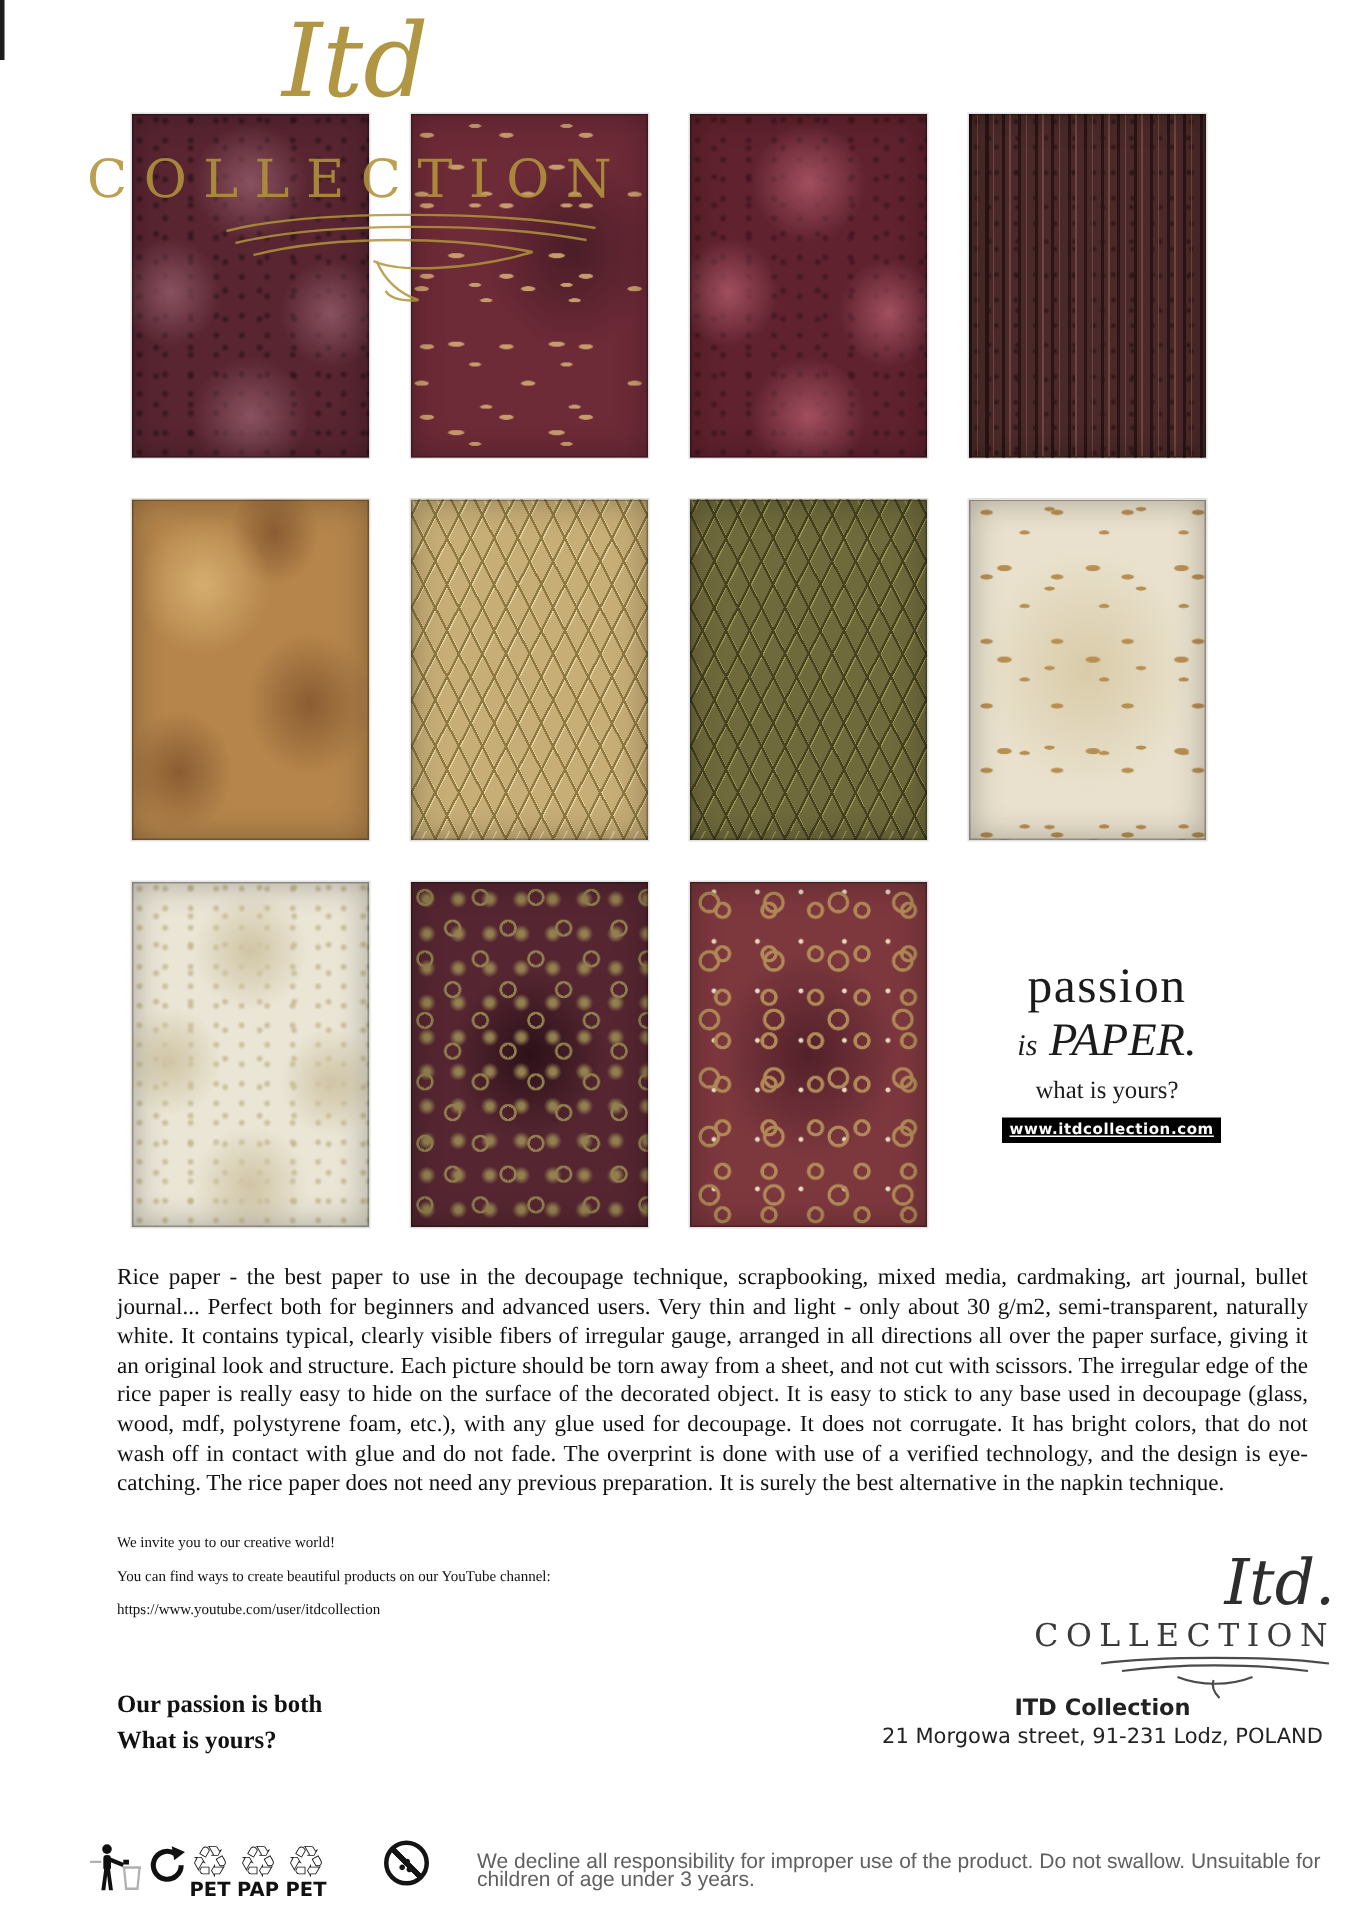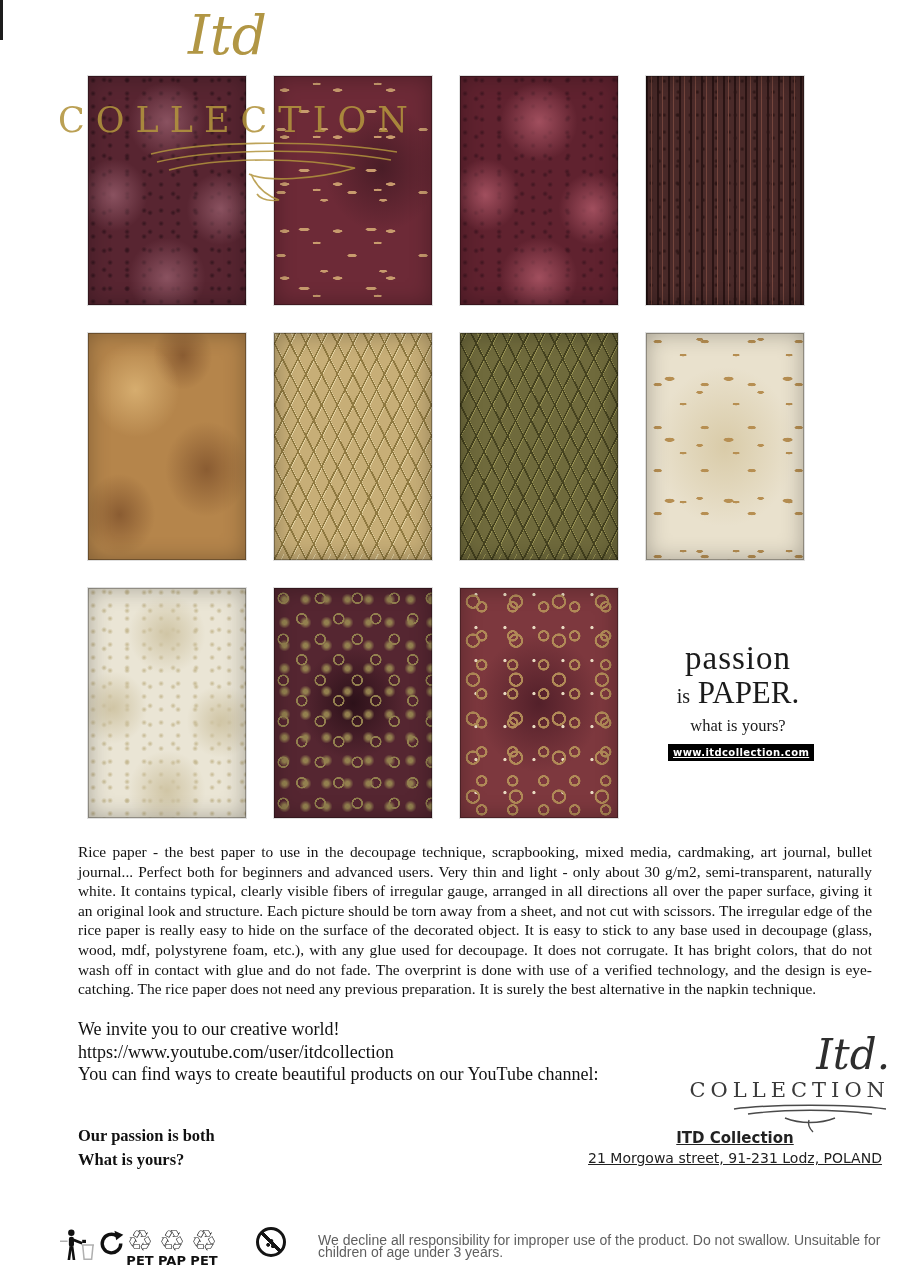--- a/index.html
+++ b/index.html
@@ -8,21 +8,21 @@
   .abs{position:absolute;}
 
   
   .edge-strip{left:0;top:0;width:3px;height:40px;background:#1c1c1c;}
 
   
   .set-heading{left:35px;top:30px;font-size:21px;font-weight:bold;letter-spacing:.2px;}
 
   
   .watermark{left:0;top:0;width:520px;height:220px;z-index:6;pointer-events:none;color:#b2943d;}
-  .wm-script{position:absolute;left:188px;top:8px;font-size:55px;font-style:italic;
+  .wm-script{position:absolute;left:188px;top:8px;font-size:68px;font-style:italic;
              font-family:"DejaVu Serif",serif;color:#ab8e35;opacity:.92;line-height:1;}
   .wm-word{position:absolute;left:58px;top:100px;font-size:35px;letter-spacing:11px;
            font-family:"DejaVu Serif",serif;color:#b2943d;opacity:.88;}
   .wm-flourish{position:absolute;left:145px;top:138px;opacity:.85;}
 
   
   .grid{left:88px;top:76px;display:grid;grid-template-columns:repeat(4,158px);
         grid-template-rows:229px 227px 230px;column-gap:28px;row-gap:28px;z-index:2;}
   .swatch{background-color:var(--base);
           box-shadow:inset 0 0 0 1px rgba(0,0,0,.28), inset 0 0 22px rgba(0,0,0,.30);
@@ -78,46 +78,46 @@
      radial-gradient(circle 2px at 55% 20%, #e8d9c0 0 1.2px, transparent 2px),
      radial-gradient(ellipse 45% 35% at 50% 50%, var(--acc2) 0%, transparent 86%);
      background-size:43px 39px,31px 29px,29px 33px,100% 100%;}
 
   
   .passion{left:668px;top:640px;width:140px;text-align:center;color:#1b1b1b;
            font-family:"Liberation Serif","DejaVu Serif",serif;}
   .passion-our{line-height:62px;letter-spacing:7px;font-size:48px;}
   .passion-our .big-o{font-size:76px;}
   .passion-word{font-size:33px;line-height:36px;letter-spacing:1px;}
-  .passion-paper{font-size:31px;line-height:33px;}
+  .passion-paper{font-size:31px;line-height:33px;font-style:italic;}
   .passion-paper .small-is{font-size:20px;}
   .passion-q{font-size:16.5px;line-height:20px;margin-top:3px;}
   .website-bar{display:inline-block;margin-top:8px;background:#000;color:#fff;
                font-family:"DejaVu Sans",sans-serif;font-size:10px;font-weight:bold;
                padding:3px 5px;letter-spacing:.4px;text-decoration:underline;}
 
   
   .description{left:78px;top:842px;width:794px;font-size:15.4px;line-height:19.6px;
                text-align:justify;font-family:"Liberation Serif",serif;}
 
   
-  .invite{left:78px;top:1018px;font-size:18px;line-height:22.5px;font-family:"Liberation Serif",serif;}
+  .invite{left:78px;top:1018px;font-size:10px;line-height:22.5px;font-family:"Liberation Serif",serif;}
 
   
   .slogan{left:78px;top:1124px;font-size:16.5px;line-height:24px;font-weight:bold;
           font-family:"Liberation Serif",serif;}
 
   
   .brand{left:590px;top:1032px;width:300px;text-align:right;color:#2e2e2e;}
   .brand-script{font-size:42px;font-style:italic;line-height:46px;font-family:"DejaVu Serif",serif;}
   .brand-word{font-size:21px;letter-spacing:5px;line-height:24px;color:#3a3a3a;
               font-family:"DejaVu Serif",serif;}
   .brand-flourish{margin-top:1px;}
   .address{left:570px;top:1128px;width:330px;text-align:center;color:#222;
-           font-family:"DejaVu Sans","Liberation Sans",sans-serif;text-decoration:underline;}
+           font-family:"DejaVu Sans","Liberation Sans",sans-serif;}
   .company{font-size:15px;font-weight:bold;line-height:20px;}
   .addr-line{font-size:14px;line-height:20px;}
   .email{font-size:14px;line-height:20px;}
 
   
   .icon-tidy{left:58px;top:1228px;width:38px;height:34px;}
   .icon-loop{left:98px;top:1230px;width:27px;height:27px;}
   .tri{top:1227px;width:32px;text-align:center;color:#111;}
   .tri-1{left:124px;} .tri-2{left:156px;} .tri-3{left:188px;}
   .tri-glyph{font-family:"DejaVu Sans",sans-serif;font-size:29px;line-height:29px;font-weight:bold;display:block;}
@@ -173,22 +173,22 @@
     <div class="passion-word">passion</div>
     <div class="passion-paper"><span class="small-is">is</span> <span>PAPER.</span></div>
     <div class="passion-q">what is yours?</div>
     <div class="website-bar">www.itdcollection.com</div>
   </div>
 
   <div class="abs description">Rice paper - the best paper to use in the decoupage technique, scrapbooking, mixed media, cardmaking, art journal, bullet journal... Perfect both for beginners and advanced users. Very thin and light - only about 30 g/m2, semi-transparent, naturally white. It contains typical, clearly visible fibers of irregular gauge, arranged in all directions all over the paper surface, giving it an original look and structure. Each picture should be torn away from a sheet, and not cut with scissors. The irregular edge of the rice paper is really easy to hide on the surface of the decorated object. It is easy to stick to any base used in decoupage (glass, wood, mdf, polystyrene foam, etc.), with any glue used for decoupage. It does not corrugate. It has bright colors, that do not wash off in contact with glue and do not fade. The overprint is done with use of a verified technology, and the design is eye-catching. The rice paper does not need any previous preparation. It is surely the best alternative in the napkin technique.</div>
 
   <div class="abs invite">
     <div>We invite you to our creative world!</div>
+    <div>You can find ways to create beautiful products on our YouTube channel:</div>
     <div>https://www.youtube.com/user/itdcollection</div>
-    <div>You can find ways to create beautiful products on our YouTube channel:</div>
   </div>
 
   <div class="abs slogan">
     <div>Our passion is both</div>
     <div>What is yours?</div>
   </div>
 
   <div class="abs brand">
     <div class="brand-script">Itd.</div>
     <div class="brand-word">COLLECTION</div>

